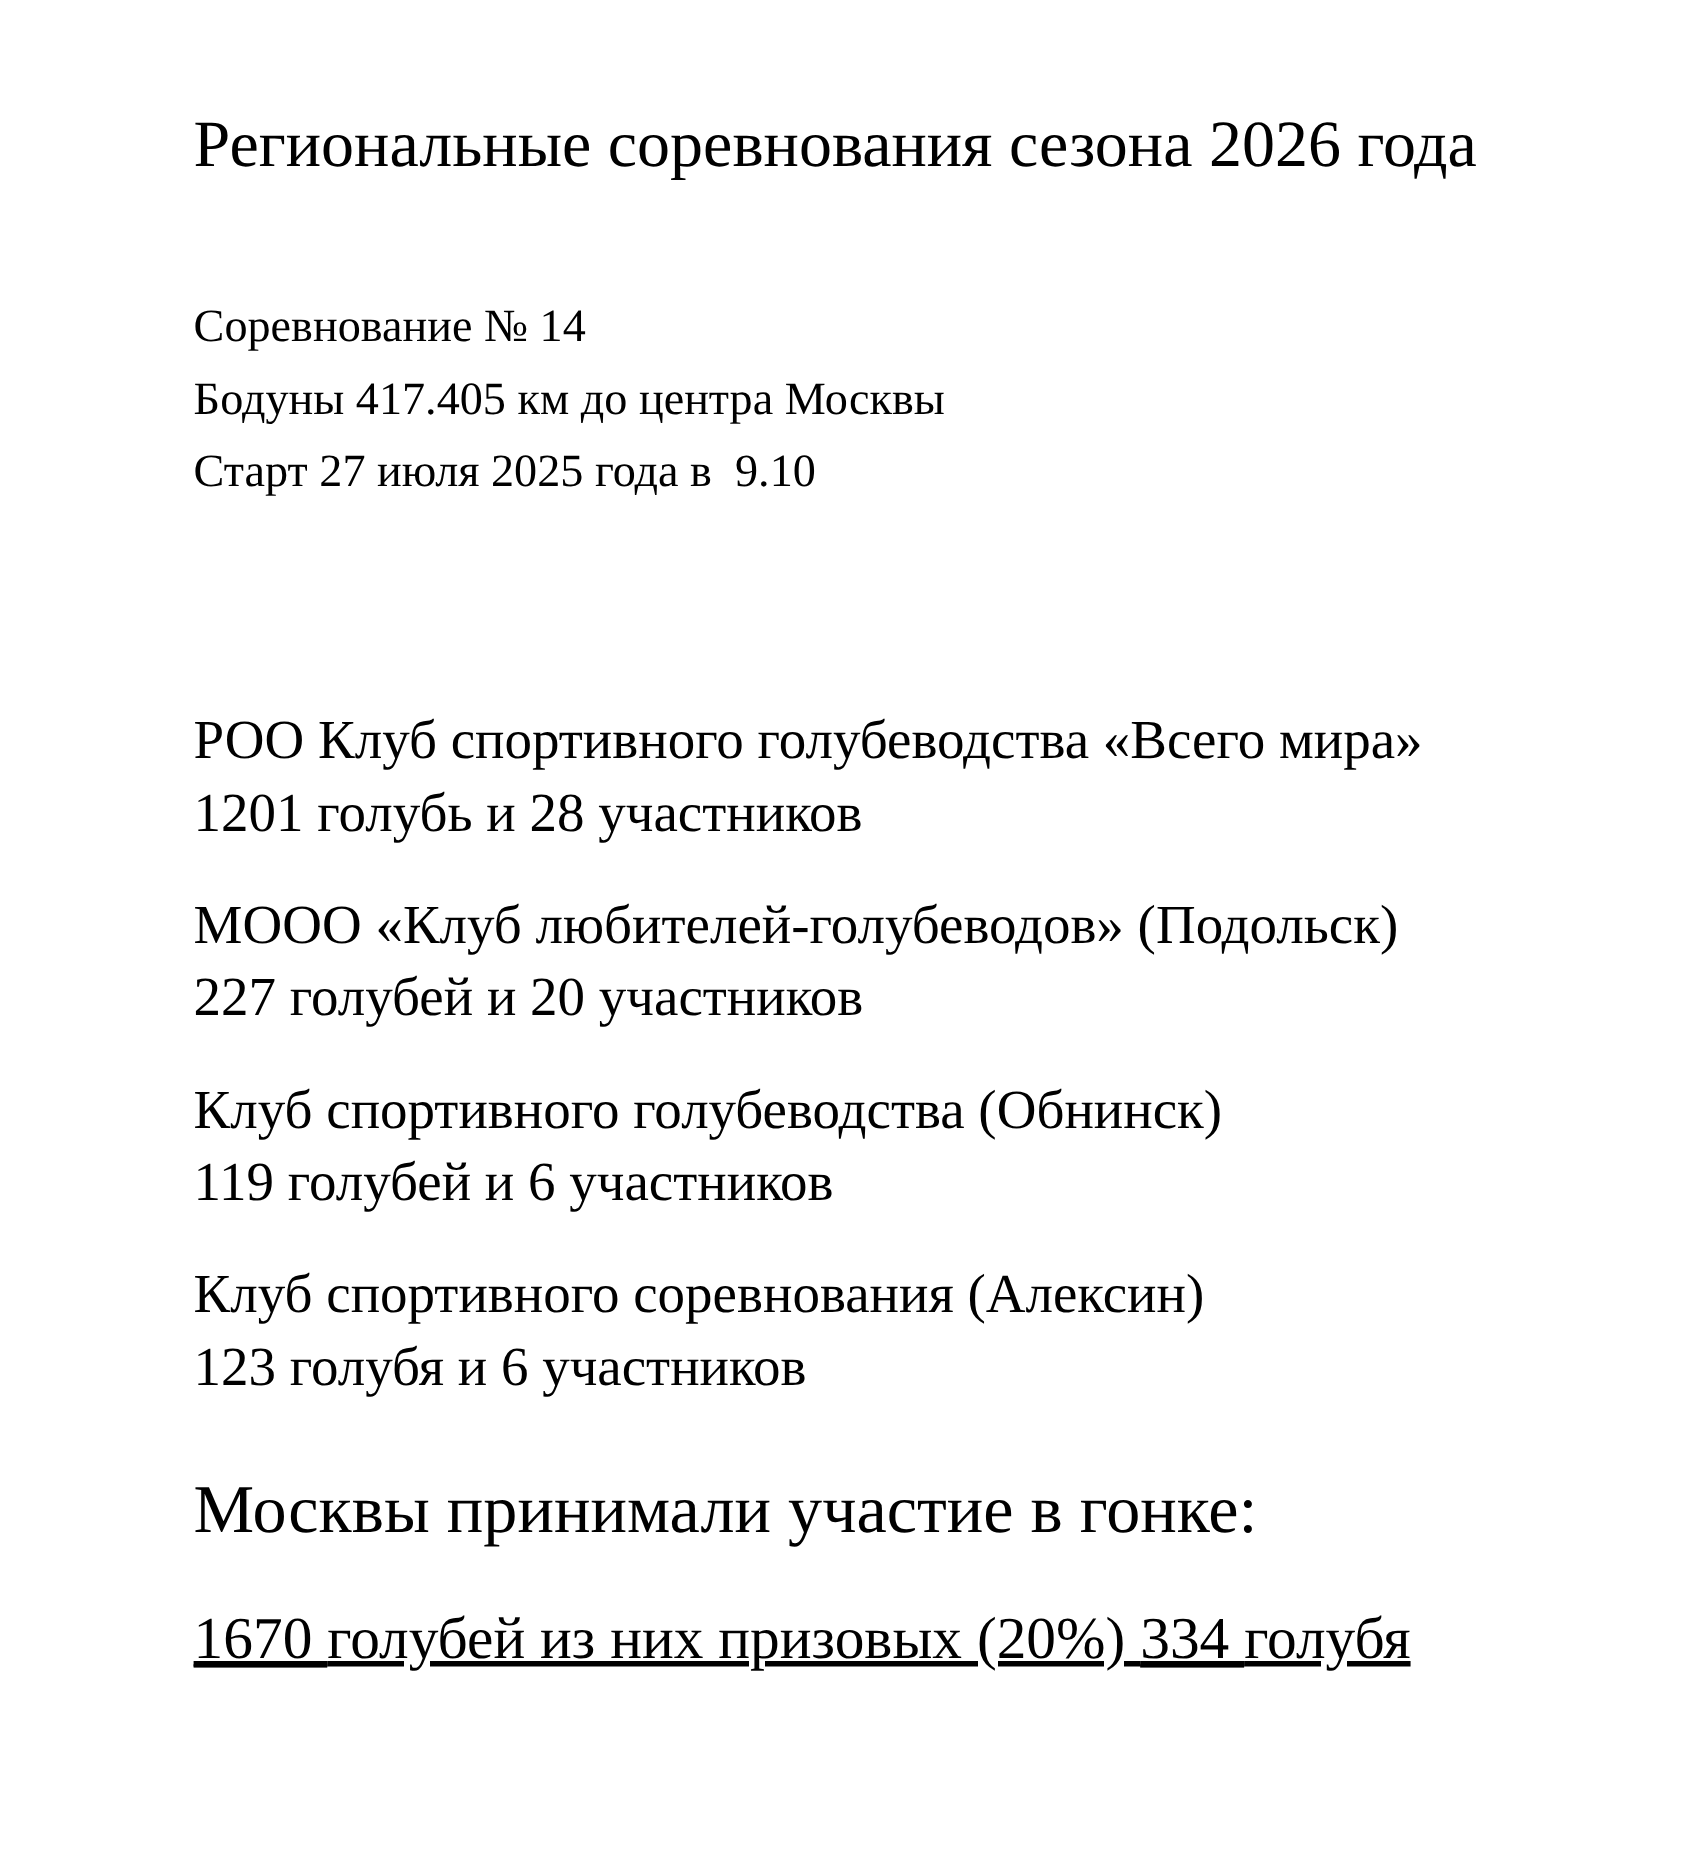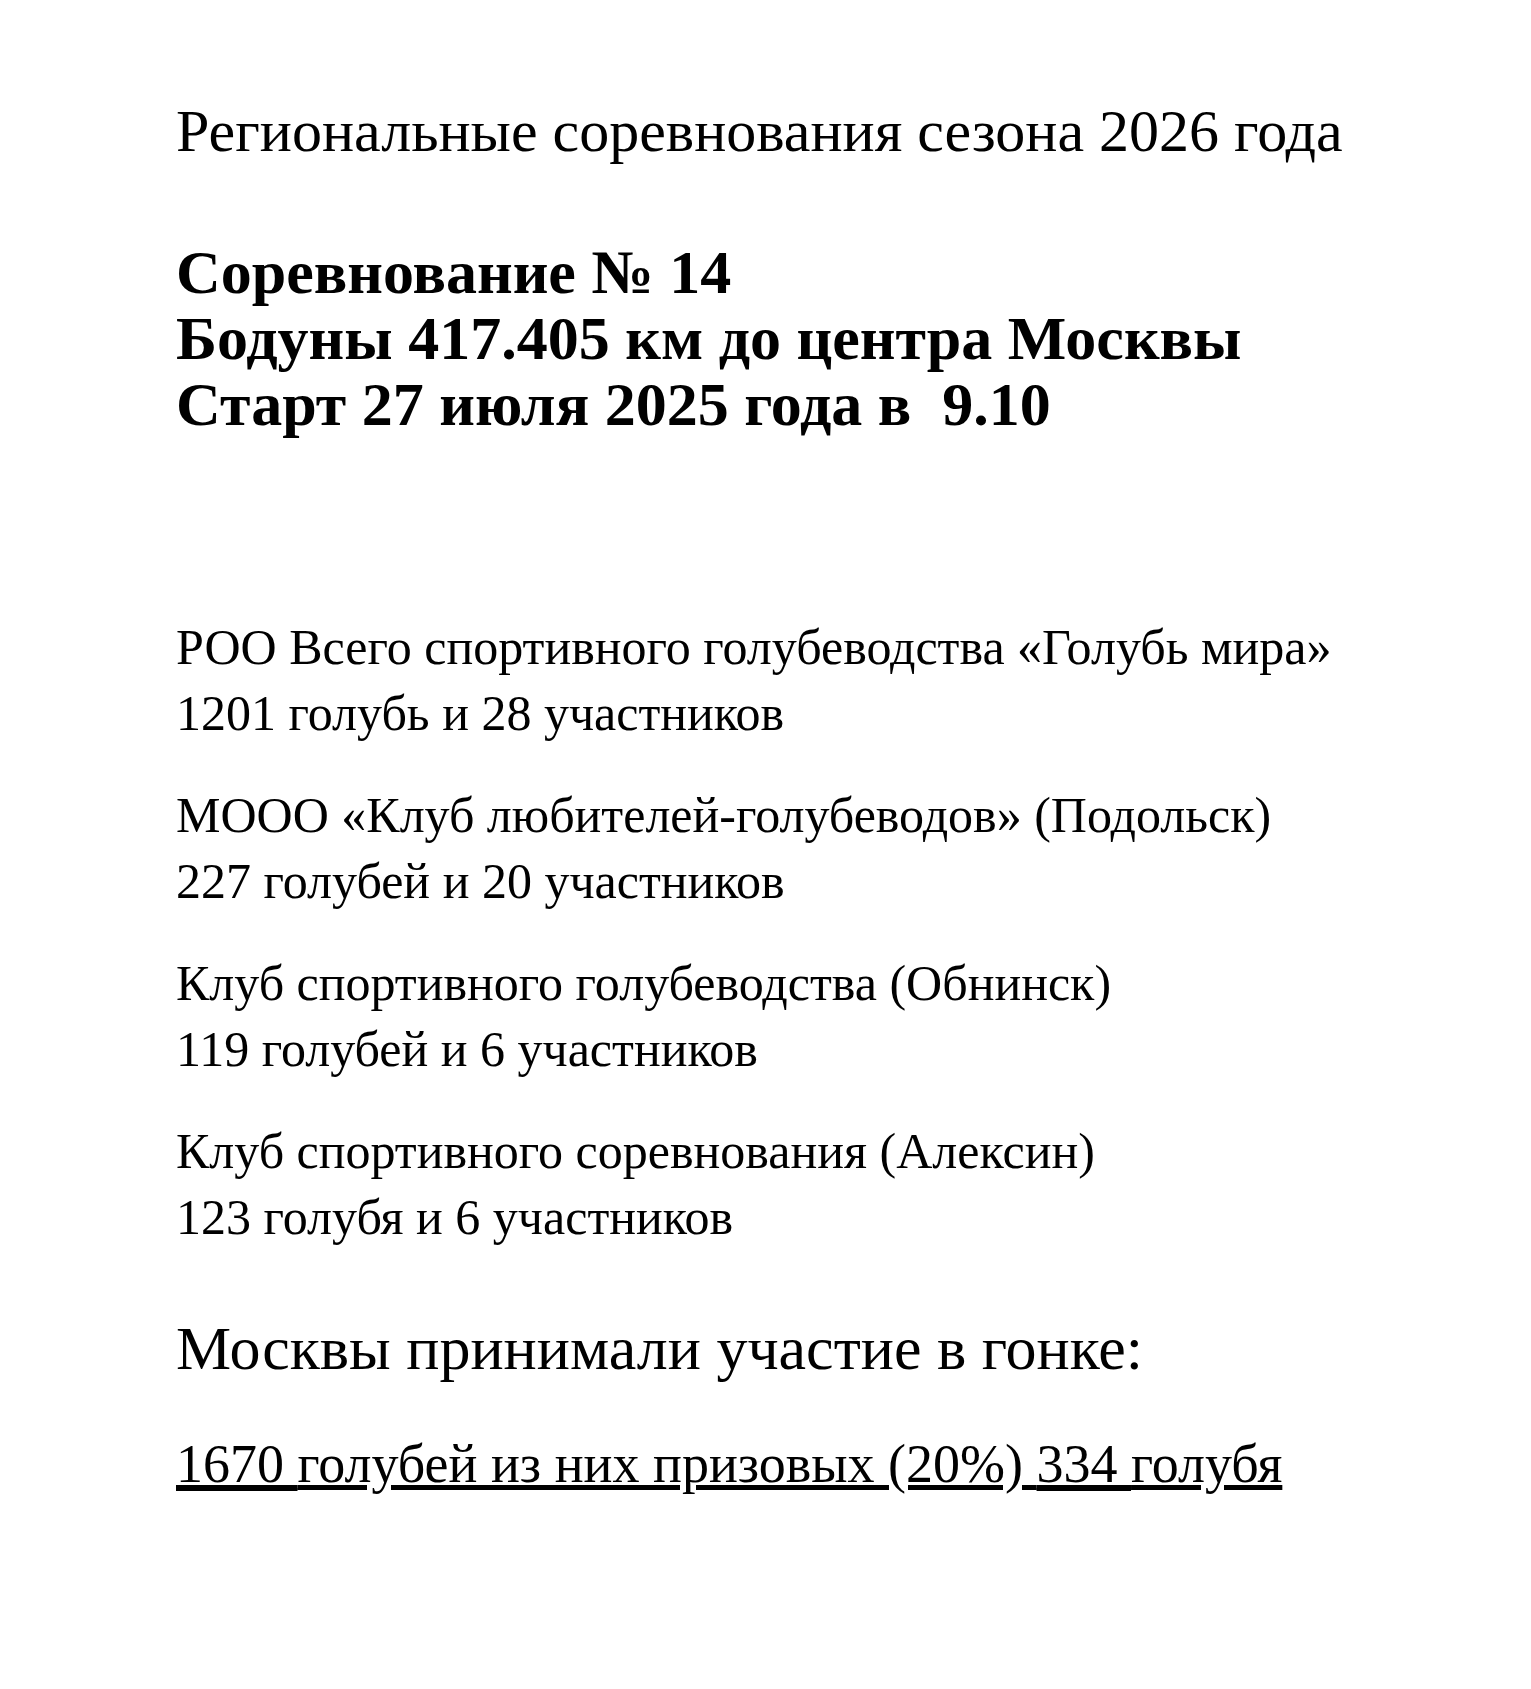--- a/index.html
+++ b/index.html
@@ -24,24 +24,23 @@
   .page p {
     margin: 0;
     white-space: pre-wrap;
   }
   .title {
     font-size: 60px;
     line-height: 66px;
     margin-top: 98px !important;
   }
   .info-block {
-    margin-top: 75px;
-    font-size: 62px;
+    margin-top: 100px;
+    font-size: 42px;
     line-height: 66px;
-    font-weight: bold;
   }
   .clubs-wrap {
     margin-top: 177px;
   }
   .club {
     font-size: 50px;
     line-height: 66px;
     margin: 0 0 36px 0;
   }
   .totals-heading {
@@ -69,21 +68,21 @@
   <p class="title">Региональные соревнования сезона 2026 года</p>
 
   <div class="info-block">
     <p>Соревнование № 14</p>
     <p>Бодуны 417.405 км до центра Москвы</p>
     <p>Старт 27 июля 2025 года в  9.10</p>
   </div>
 
   <div class="clubs-wrap">
     <div class="club">
-      <p>РОО Всего спортивного голубеводства «Голубь мира»</p>
+      <p>РОО Клуб спортивного голубеводства «Всего мира»</p>
       <p>1201 голубь и 28 участников</p>
     </div>
     <div class="club">
       <p>МООО «Клуб любителей-голубеводов» (Подольск)</p>
       <p>227 голубей и 20 участников</p>
     </div>
     <div class="club">
       <p>Клуб спортивного голубеводства (Обнинск)</p>
       <p>119 голубей и 6 участников</p>
     </div>

